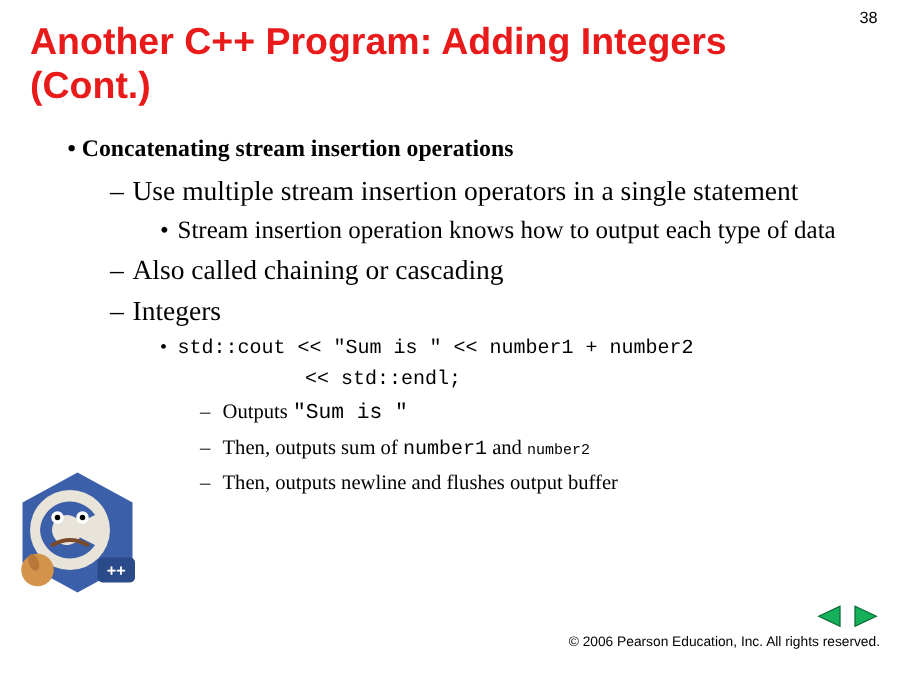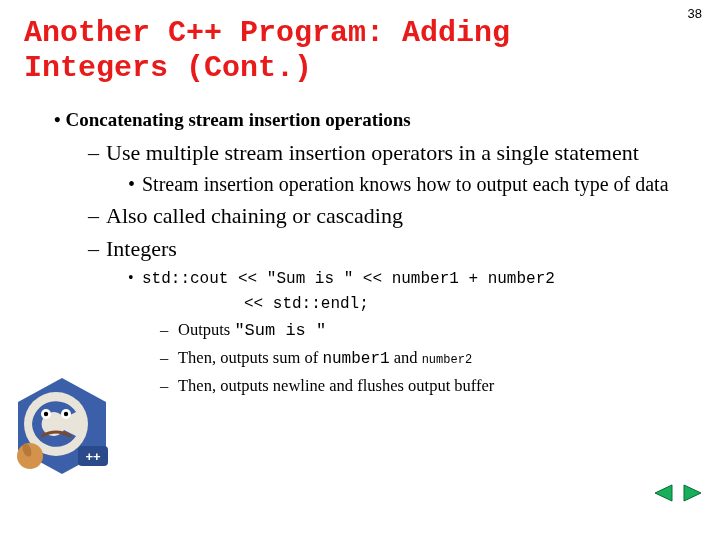--- a/index.html
+++ b/index.html
@@ -25,21 +25,21 @@
     right: 18px;
     font-family: Arial, Helvetica, sans-serif;
     font-size: 13px;
     color: #000;
   }
   .title {
     position: absolute;
     top: 16px;
     left: 24px;
     right: 50px;
-    font-family: Liberation Mono, monospace;
+    font-family: Liberation Sans, sans-serif;
     font-weight: 700;
     font-size: 30px;
     line-height: 1.18;
     color: #e81a1a;
   }
   .body {
     position: absolute;
     top: 108px;
     left: 54px;
     right: 30px;
@@ -202,14 +202,15 @@
           <polygon points="20,1 20,17 3,9" fill="#16b05a" stroke="#0a6a34" stroke-width="1"></polygon>
         </svg>
     </div>
     <div class="nav-btn">
       <svg width="22" height="18">
           <polygon points="2,1 2,17 19,9" fill="#16b05a" stroke="#0a6a34" stroke-width="1"></polygon>
         </svg>
     </div>
   </div>
 
+  <div class="copyright">© 2006 Pearson Education, Inc.  All rights reserved.</div>
 
 </div>
 
 </body></html>

